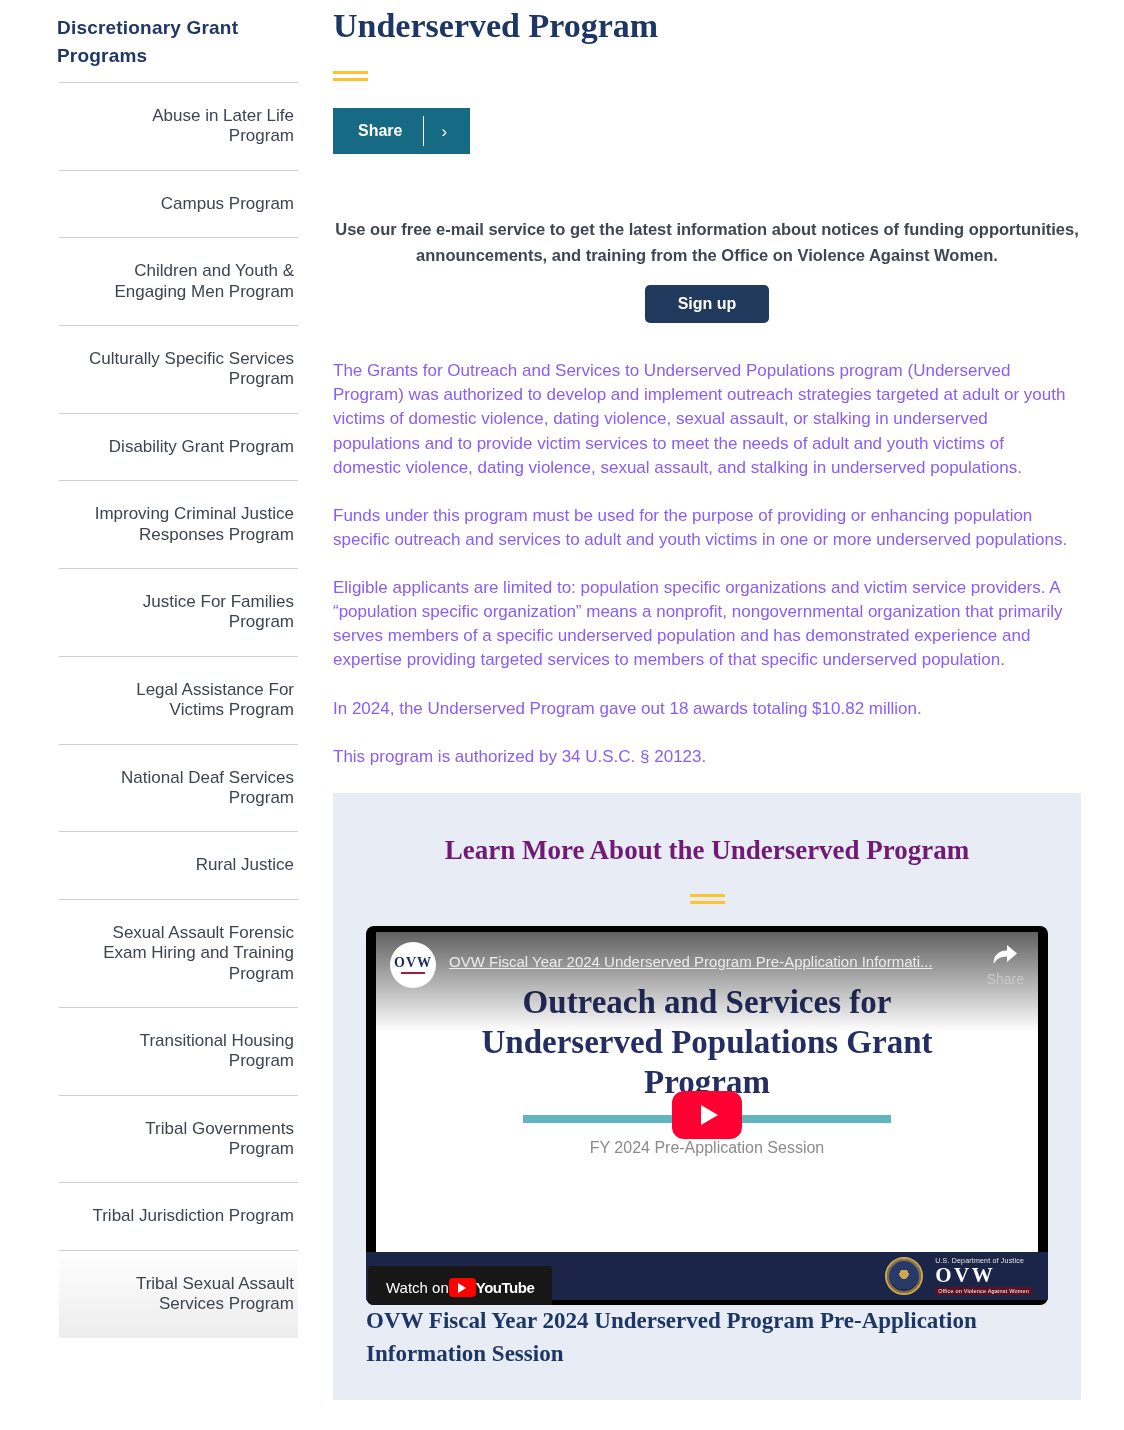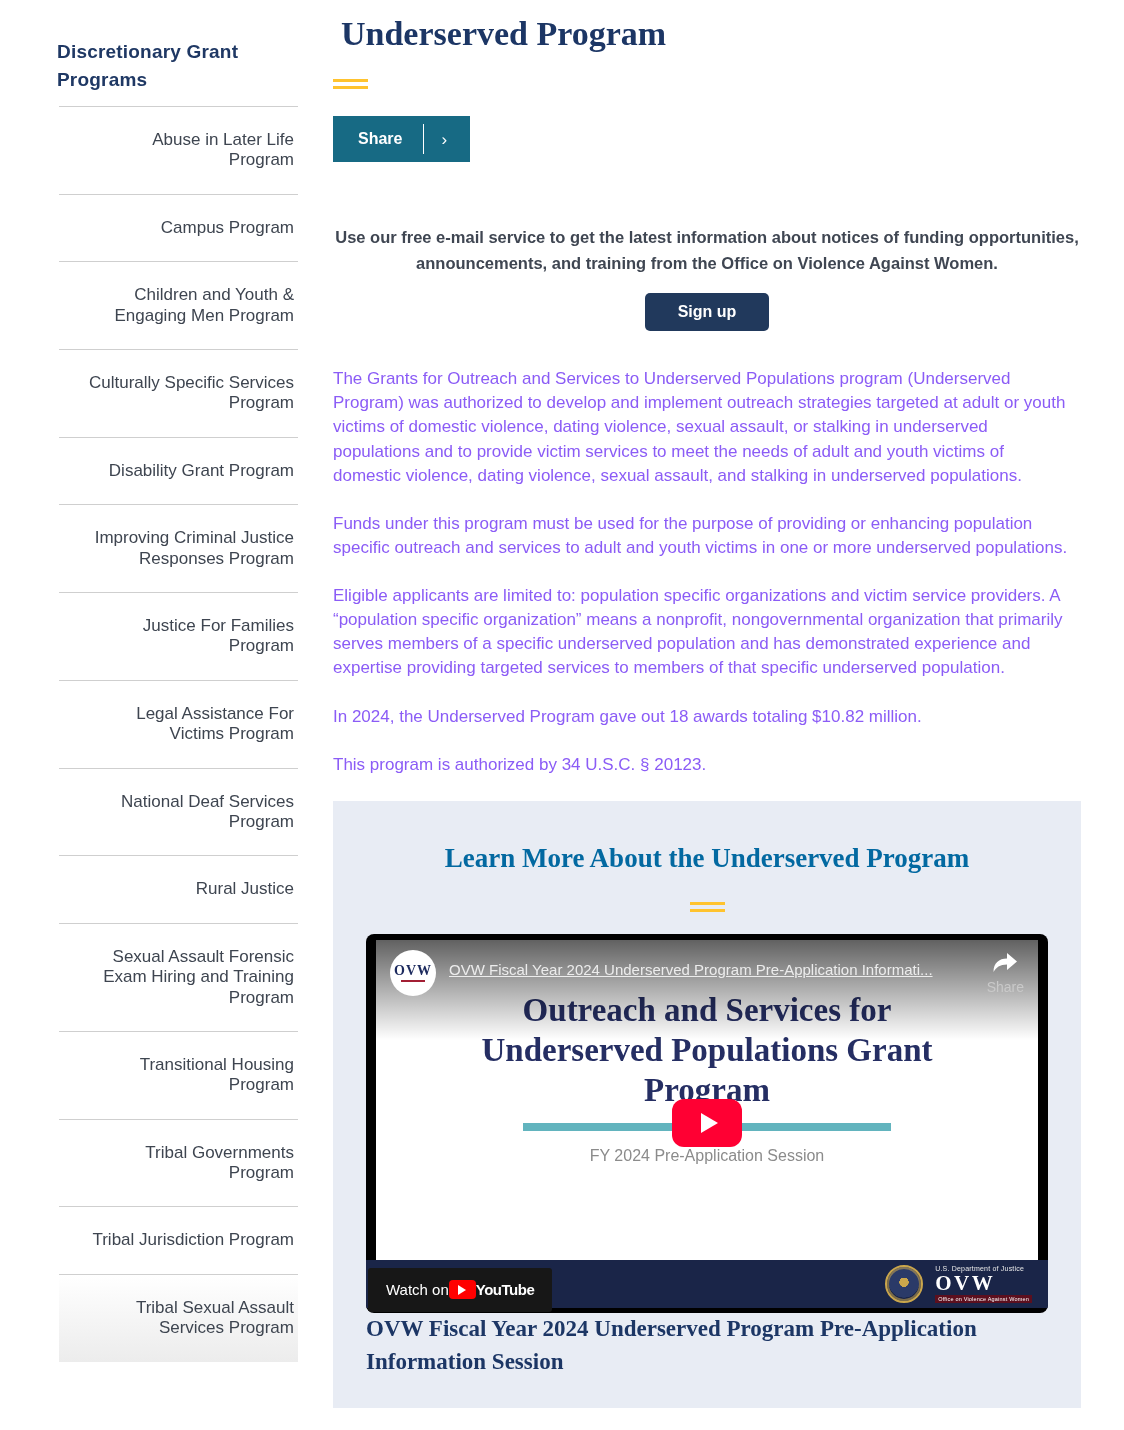--- a/index.html
+++ b/index.html
@@ -8,38 +8,38 @@
     width:1124px; height:1430px; overflow:hidden;
     background:#ffffff;
     font-family:"Liberation Sans","DejaVu Sans",sans-serif;
   }
   .page { display:flex; width:1124px; }
 
   
   .sidebar { width:300px; flex-shrink:0; padding:14px 0 0 57px; }
   .sidebar-title {
     font-weight:700; font-size:19px; line-height:1.45;
-    color:#1f3864; width:210px; letter-spacing:.2px;margin-top:24px;
+    color:#1f3864; width:210px; letter-spacing:.2px;
   }
   .nav-list { list-style:none; margin:13px 0 0 2px; padding:0; width:239px; }
   .nav-list li {
     border-top:1px solid #cfcfcf;
     padding:23px 4px 23px 28px;
     font-size:17px; line-height:1.2; color:#3e4550;
     cursor:pointer;
     text-align:right;
   }
   .nav-list li:last-child {
     background:linear-gradient(180deg,#ffffff 0%,#ececec 100%);
   }
 
   
   .main { width:748px; margin-left:33px; padding-top:6px; }
   h1.page-title {
-    margin:8px; font-family:"Liberation Serif","DejaVu Serif",serif;
+    margin:0; font-family:"Liberation Serif","DejaVu Serif",serif;
     font-weight:700; font-size:34px; line-height:1.15; color:#1c3665;
   }
   .gold-lines { margin-top:26px; }
   .gold-lines span { display:block; width:35px; height:3px; background:#ffc32e; }
   .gold-lines span + span { margin-top:4px; }
   .gold-lines.center { margin:26px auto 0; width:35px; }
 
   .share-btn {
     margin-top:27px; display:inline-flex; align-items:center;
     background:#176a84; color:#fff; height:46px; border:none; cursor:pointer;
@@ -66,21 +66,21 @@
   }
 
   
   .learn-box {
     margin-top:11px; background:#e8ecf4; width:748px;
     padding:40px 33px 30px;
   }
   .learn-heading {
     margin:0; text-align:center;
     font-family:"Liberation Serif","DejaVu Serif",serif;
-    font-weight:700; font-size:27px; line-height:1.3; color:#0369a1;
+    font-weight:700; font-size:27px; line-height:1.3; color:#701a75;
   }
 
   
   .video {
     margin-top:22px; height:379px; background:#000; border-radius:8px;
     padding:6px 10px 5px; display:flex; flex-direction:column;
     position:relative; overflow:hidden;
   }
   .slide { flex:1; background:#fff; position:relative; text-align:center; overflow:hidden; }
   .slide-title {
@@ -123,21 +123,21 @@
     border-top:10px solid transparent; border-bottom:10px solid transparent;
     border-left:17px solid #fff;
   }
 
   .video-botbar {
     height:48px; background:#1a2548; margin:0 -10px;
     display:flex; align-items:center; justify-content:flex-end;
     padding:0 16px; position:relative;
   }
   .watch-pill {
-    position:absolute; left:2px; top:8px; height:44px; background:#171717;
+    position:absolute; left:2px; top:14px; height:44px; background:#171717;
     border-radius:3px; display:flex; align-items:center; padding:0 18px; 
     cursor:pointer;
   }
   .watch-label { color:#fff; font-size:15px; }
   .yt-badge {
     width:27px; height:19px; background:#ff0000; border-radius:4px;
     display:flex; align-items:center; justify-content:center;
   }
   .yt-badge i {
     display:block; width:0; height:0;

